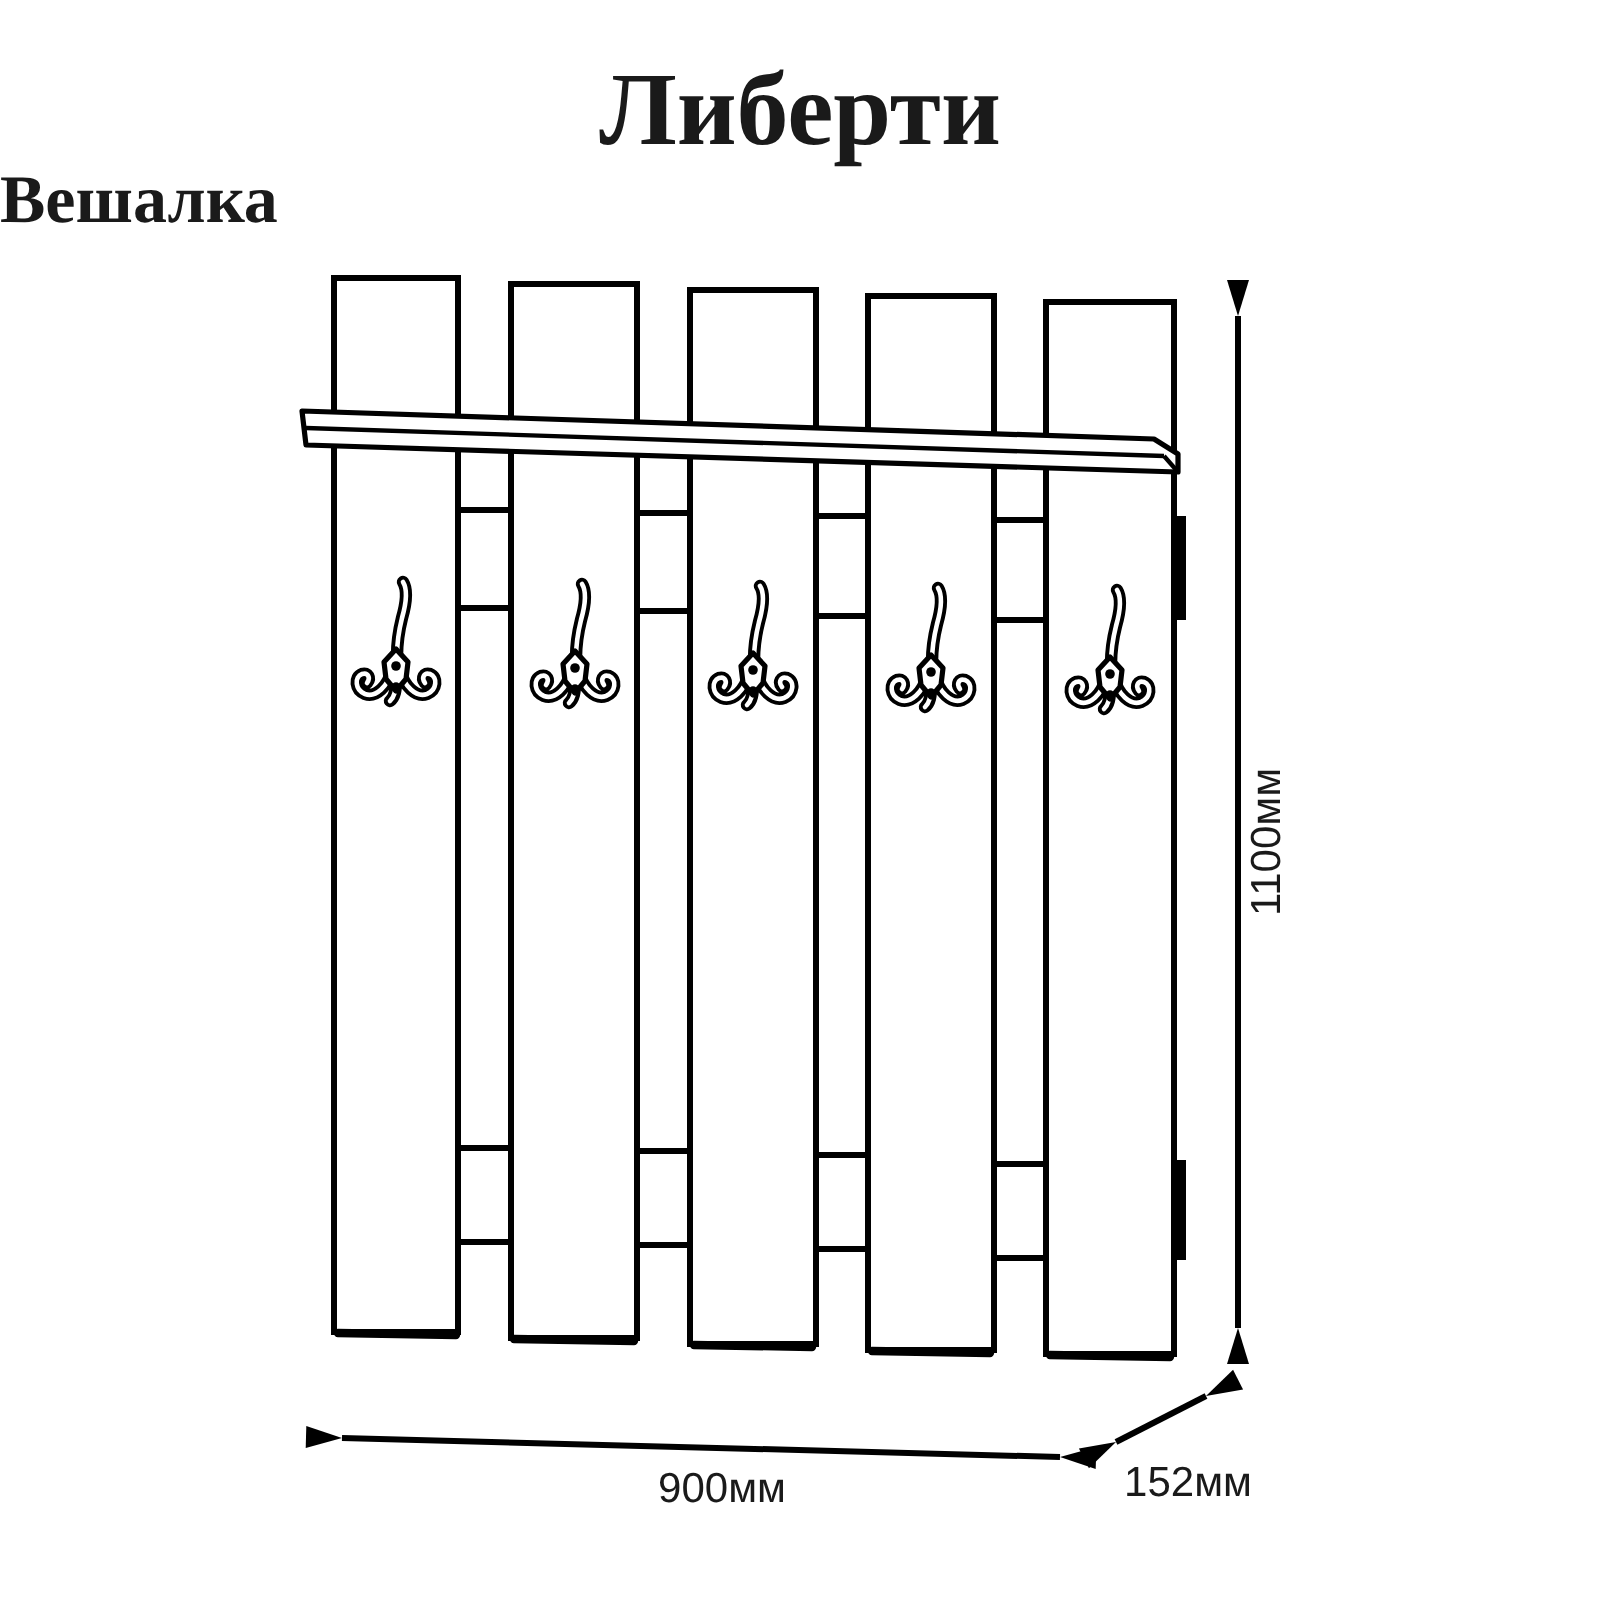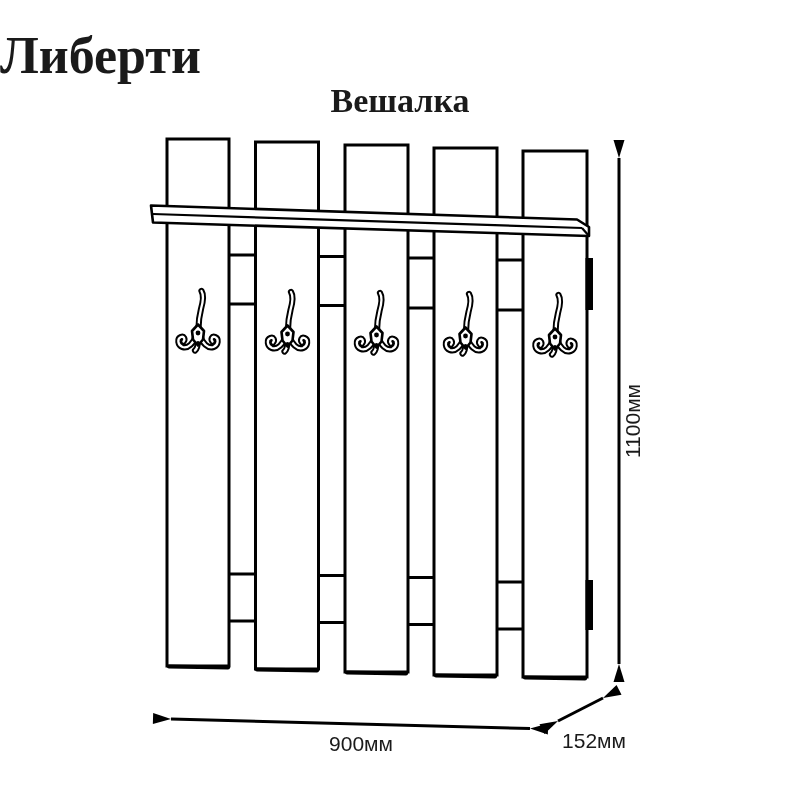--- a/index.html
+++ b/index.html
@@ -1,26 +1,26 @@
 <!DOCTYPE html>
 <html><head>
 <meta charset="utf-8">
 <style>
   html,body{margin:0;padding:0;background:#ffffff;}
   .canvas{
     position:relative;width:800px;height:800px;background:#ffffff;
     font-family:"Liberation Sans",sans-serif;overflow:hidden;
   }
   .title{
-    position:absolute;top:30px;left:0;width:100%;text-align:left;
+    position:absolute;top:30px;left:0;width:100%;text-align:center;
     font-family:"Liberation Serif",serif;font-weight:bold;font-size:52px;
     color:#1a1a1a;line-height:1;
   }
   .subtitle{
-    position:absolute;top:84px;left:0;width:100%;text-align:center;
+    position:absolute;top:84px;left:0;width:100%;text-align:left;
     font-family:"Liberation Serif",serif;font-weight:bold;font-size:34px;
     color:#1a1a1a;line-height:1;
   }
   svg.drawing{position:absolute;top:0;left:0;}
   .board{fill:#ffffff;stroke:#000000;stroke-width:3;}
   .rail{fill:#ffffff;stroke:#000000;stroke-width:3;}
   .railend{fill:#000000;stroke:none;}
   .shelf-face{fill:#ffffff;stroke:#000000;stroke-width:2.6;stroke-linejoin:round;}
   .shelf-line{fill:none;stroke:#000000;stroke-width:2.2;}
   .bottom-edge{stroke:#000000;stroke-width:4.2;stroke-linecap:round;}

